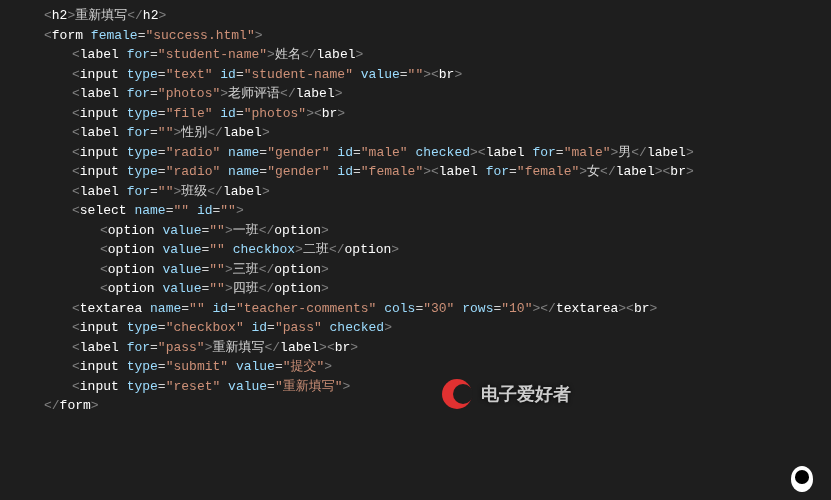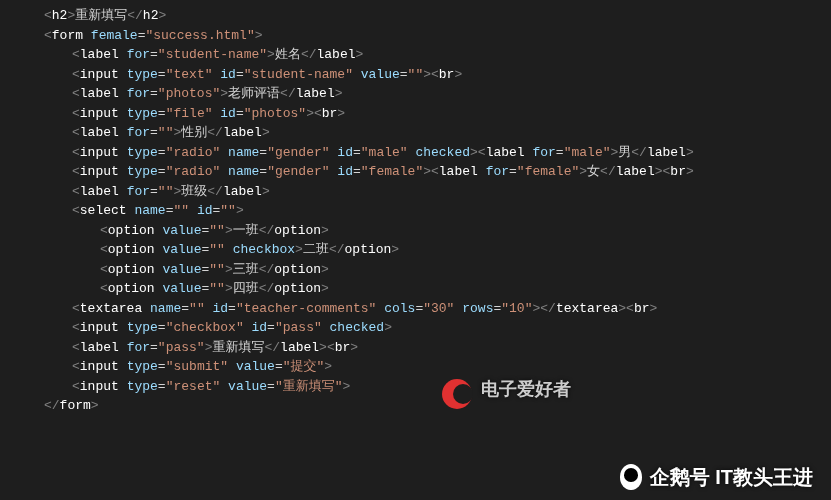--- a/index.html
+++ b/index.html
@@ -23,21 +23,21 @@
   .text { color: #d4d4d4; }
   .ind1 { padding-left: 0px; }
   .ind2 { padding-left: 28px; }
   .ind3 { padding-left: 56px; }
 
   .watermark1 {
     position: absolute;
     right: 260px;
     bottom: 88px;
     display: flex;
-    align-items: flex-start;
+    align-items: center;
     gap: 6px;
     color: #ccc;
     font-family: "Microsoft YaHei", sans-serif;
     font-size: 18px;
     font-weight: 600;
     text-shadow: 0 0 4px rgba(0,0,0,.8);
   }
   .watermark1 svg { width: 36px; height: 36px; }
   .watermark2 {
     position: absolute;
@@ -120,14 +120,13 @@
 <div class="watermark1">
   <svg viewBox="0 0 36 36">
     <circle cx="18" cy="18" r="15" fill="#e03131"></circle>
     <circle cx="24" cy="18" r="10" fill="#1e1e1e"></circle>
   </svg>
   <span>电子爱好者</span>
 </div>
 
 <div class="watermark2">
   <span class="penguin"></span>
-  <span>企鹅号 IT教头王进</span>
 </div>
 
 </body></html>

